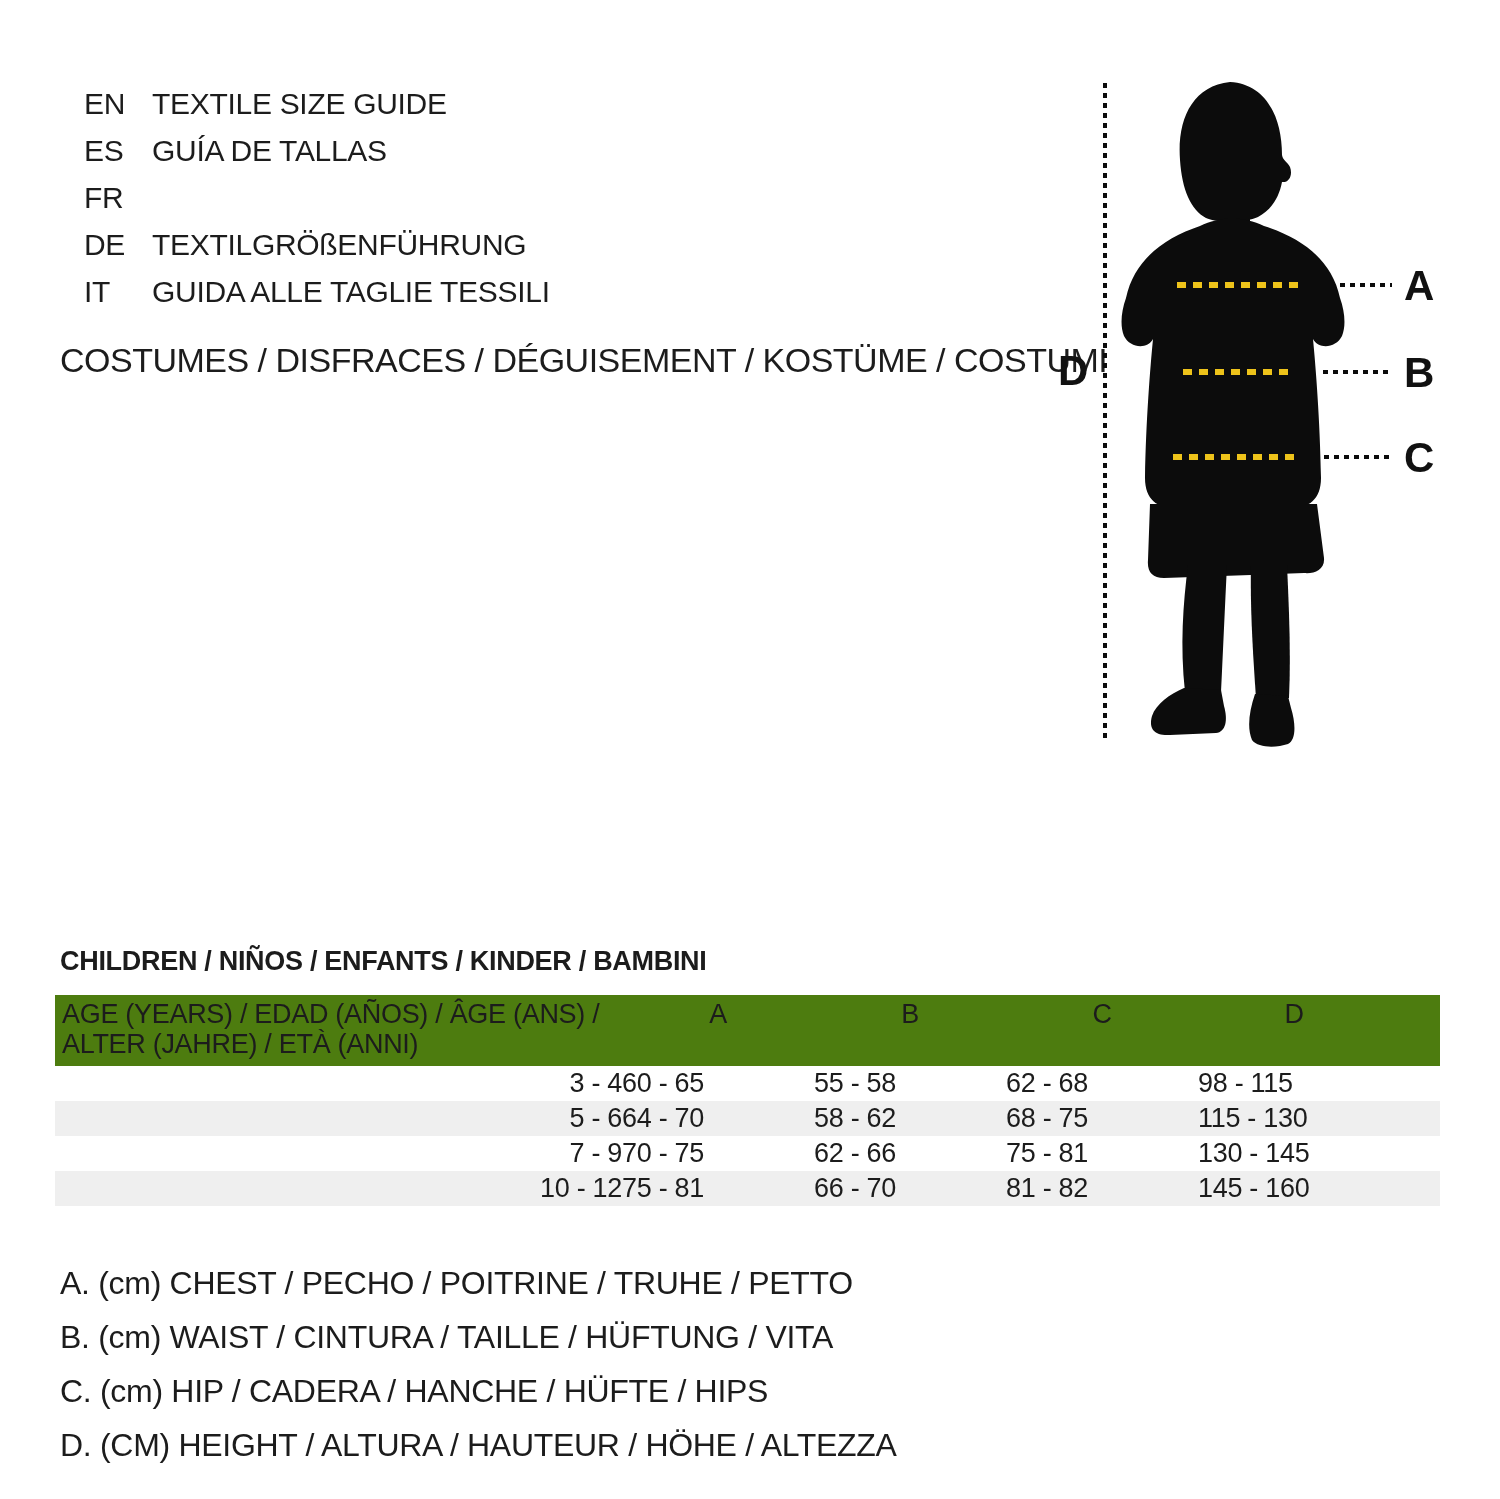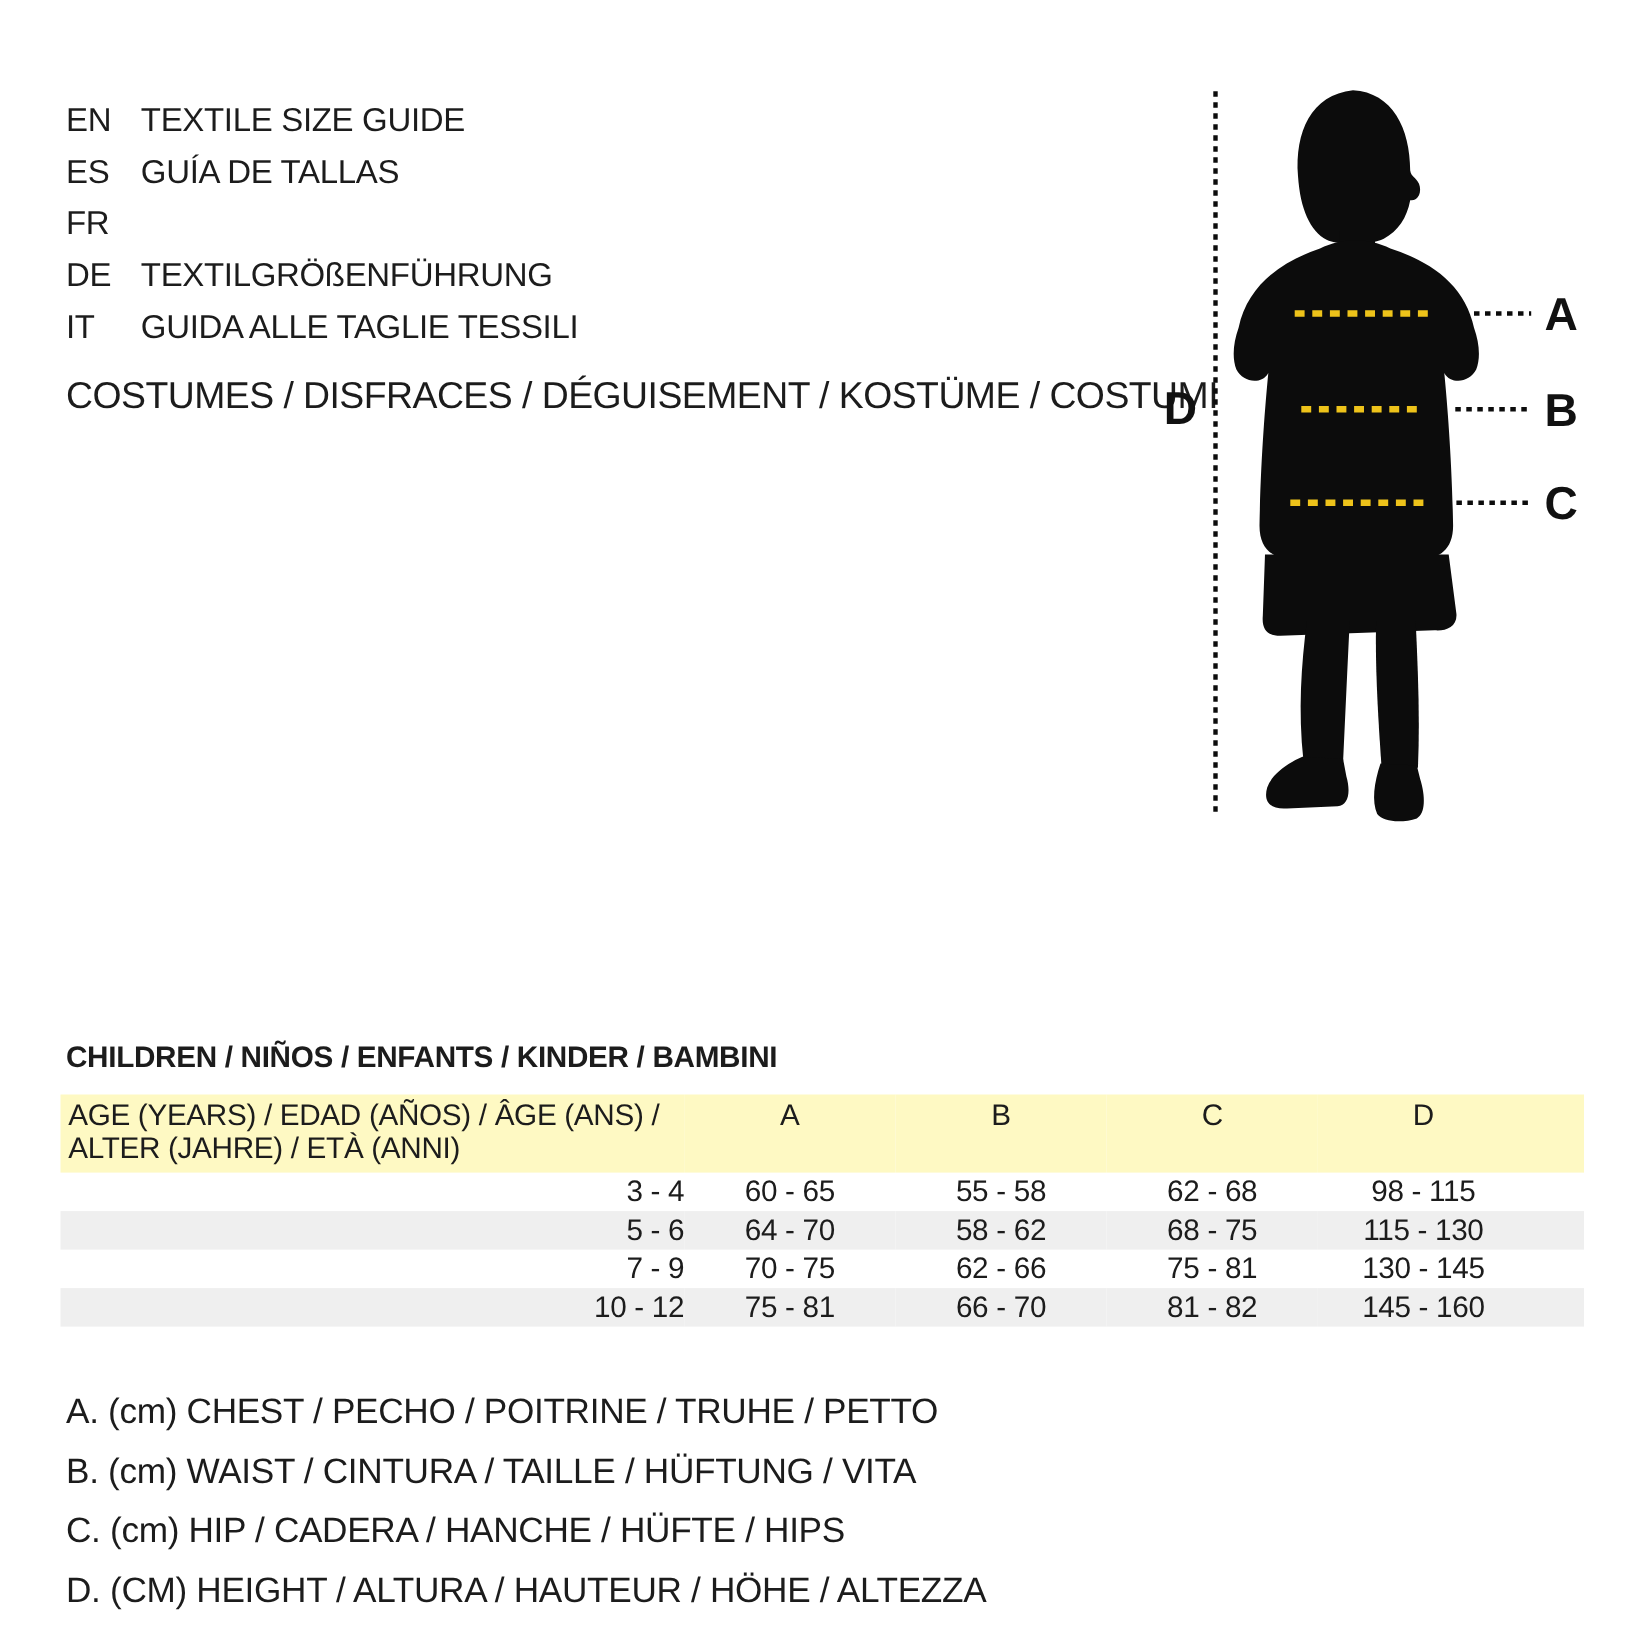--- a/index.html
+++ b/index.html
@@ -4,21 +4,21 @@
 <style>
   html,body { margin:0; padding:0; background:#fff; }
   .page {
     position:relative; width:1500px; height:1499px; background:#ffffff;
     font-family:"Liberation Sans","DejaVu Sans",sans-serif; color:#1c1c1c;
     overflow:hidden;
   }
 
   
   .lang-list { position:absolute; left:60px; top:80px; font-size:30px; letter-spacing:-0.3px; }
-  .lang-row { display:flex; height:47px; align-items:flex-end; }
+  .lang-row { display:flex; height:47px; align-items:center;margin-left:24px; }
   .lang-code { width:68px; flex:0 0 68px; }
 
   
   .costumes {
     position:absolute; left:60px; top:341px; margin:0;
     font-size:34px; font-weight:400; letter-spacing:-0.5px; line-height:38px;
   }
 
   
   .figure { position:absolute; left:1040px; top:60px; width:460px; height:700px; }
@@ -34,26 +34,26 @@
   
   .children-label { position:absolute; left:60px; top:946px; font-size:27px; letter-spacing:-0.3px;font-weight:bold; }
   .size-table {
     position:absolute; left:55px; top:995px; width:1385px;
     border-collapse:collapse; table-layout:fixed; font-size:27px; letter-spacing:-0.3px;
   }
   .size-table col.c-age { width:567px; }
   .size-table col.c-a, .size-table col.c-b, .size-table col.c-c { width:192px; }
   .size-table col.c-d { width:242px; }
   .size-table thead th {
-    background:#fef9c3; font-weight:400; text-align:center;
+    background:#4d7c0f; font-weight:400; text-align:center;
     height:67px; vertical-align:top; padding:4px 0 0 0; line-height:30px;
   }
   .size-table th.age-th { text-align:left; padding-left:7px; white-space:pre-line; }
   .size-table th:last-child, .size-table td:last-child { padding-right:50px; }
-  .size-table tbody td { height:35px; line-height:35px; padding:0; text-align:center; }
+  .size-table tbody td { height:35px; line-height:35px; padding:0; text-align:left; }
   .size-table tbody td.age-cell { text-align:right; padding-left:7px; }
   .size-table tbody tr:nth-child(even) { background:#efefef; }
 
   
   .legend { position:absolute; left:60px; top:1256px; font-size:32px; letter-spacing:-0.3px; }
   .legend-line { height:54px; line-height:54px; }
 </style>
 </head>
 <body>
 

